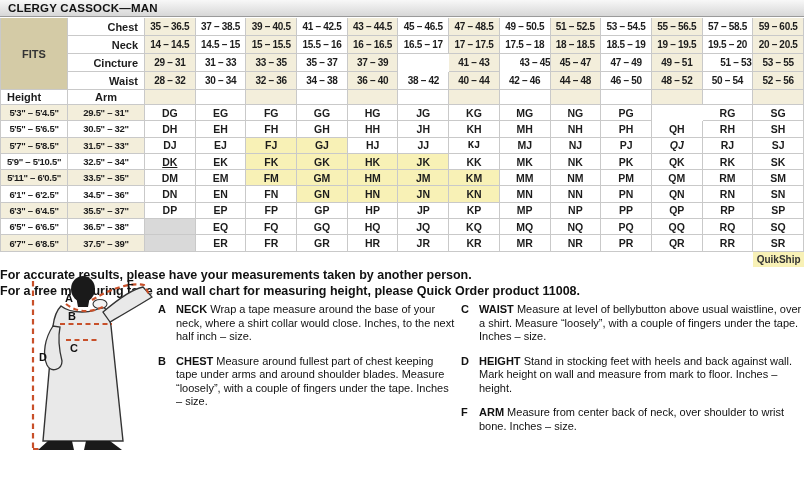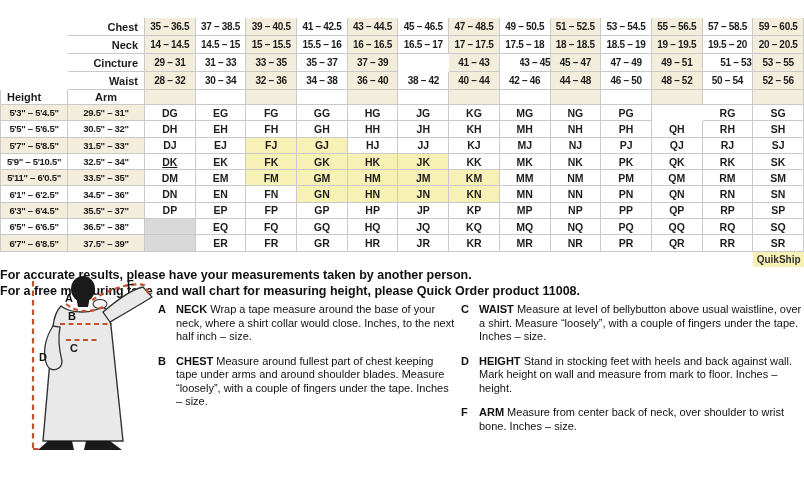--- a/index.html
+++ b/index.html
@@ -51,22 +51,26 @@
   
   .footer{position:absolute;left:162px;top:447px;width:500px;text-align:center;
     font-style:italic;font-size:12.5px;line-height:17px;}
   .footer b{font-weight:bold;}
 </style>
 </head>
 <body>
 
 <div class="page">
 
+  <div class="title-bar">
+    <span>CLERGY CASSOCK—MAN</span>
+  </div>
 
   <div class="size-table" id="size-table">
+      <div class="cell fits" style="grid-area: 1 / 1 / 5;">FITS</div>
       <div class="cell fitlabel" style="grid-area: 1 / 2;">Chest</div>
       <div class="cell fitval cream" style="grid-area: 1 / 3;">35 – 36.5</div>
       <div class="cell fitval" style="grid-area: 1 / 4;">37 – 38.5</div>
       <div class="cell fitval cream" style="grid-area: 1 / 5;">39 – 40.5</div>
       <div class="cell fitval" style="grid-area: 1 / 6;">41 – 42.5</div>
       <div class="cell fitval cream" style="grid-area: 1 / 7;">43 – 44.5</div>
       <div class="cell fitval" style="grid-area: 1 / 8;">45 – 46.5</div>
       <div class="cell fitval cream" style="grid-area: 1 / 9;">47 – 48.5</div>
       <div class="cell fitval" style="grid-area: 1 / 10;">49 – 50.5</div>
       <div class="cell fitval cream" style="grid-area: 1 / 11;">51 – 52.5</div>
@@ -162,25 +166,25 @@
       <div class="cell code" style="grid-area: 7 / 14;">RH</div>
       <div class="cell code" style="grid-area: 7 / 15;">SH</div>
       <div class="cell hcell cream" style="grid-area: 8 / 1;">5'7" – 5'8.5"</div>
       <div class="cell acell cream" style="grid-area: 8 / 2;">31.5" – 33"</div>
       <div class="cell code" style="grid-area: 8 / 3;">DJ</div>
       <div class="cell code" style="grid-area: 8 / 4;">EJ</div>
       <div class="cell code hl-yellow" style="grid-area: 8 / 5;">FJ</div>
       <div class="cell code hl-yellow" style="grid-area: 8 / 6;">GJ</div>
       <div class="cell code" style="grid-area: 8 / 7;">HJ</div>
       <div class="cell code" style="grid-area: 8 / 8;">JJ</div>
-      <div class="cell code" style="grid-area: 8 / 9;">KJ</div>
+      <div class="cell code" style="grid-area: 8 / 9; font-family: Liberation Mono, monospace;">KJ</div>
       <div class="cell code" style="grid-area: 8 / 10;">MJ</div>
       <div class="cell code" style="grid-area: 8 / 11;">NJ</div>
       <div class="cell code" style="grid-area: 8 / 12;">PJ</div>
-      <div class="cell code" style="grid-area: 8 / 13;">QJ</div>
+      <div class="cell code" style="grid-area: 8 / 13; font-style: italic;">QJ</div>
       <div class="cell code" style="grid-area: 8 / 14;">RJ</div>
       <div class="cell code" style="grid-area: 8 / 15;">SJ</div>
       <div class="cell hcell" style="grid-area: 9 / 1;">5'9" – 5'10.5"</div>
       <div class="cell acell" style="grid-area: 9 / 2;">32.5" – 34"</div>
       <div class="cell code" style="grid-area: 9 / 3; text-decoration: underline;">DK</div>
       <div class="cell code" style="grid-area: 9 / 4;">EK</div>
       <div class="cell code hl-yellow" style="grid-area: 9 / 5;">FK</div>
       <div class="cell code hl-yellow" style="grid-area: 9 / 6;">GK</div>
       <div class="cell code hl-yellow" style="grid-area: 9 / 7;">HK</div>
       <div class="cell code hl-yellow" style="grid-area: 9 / 8;">JK</div>

